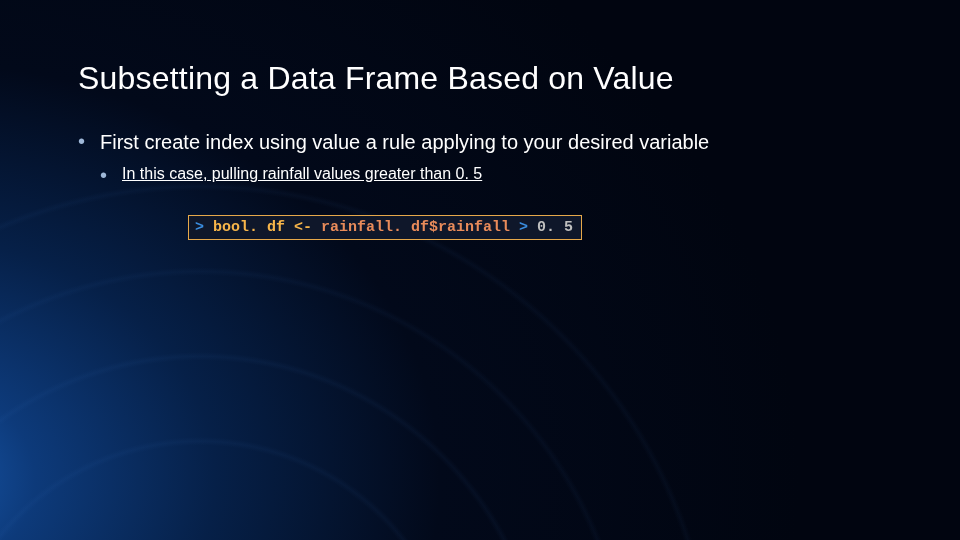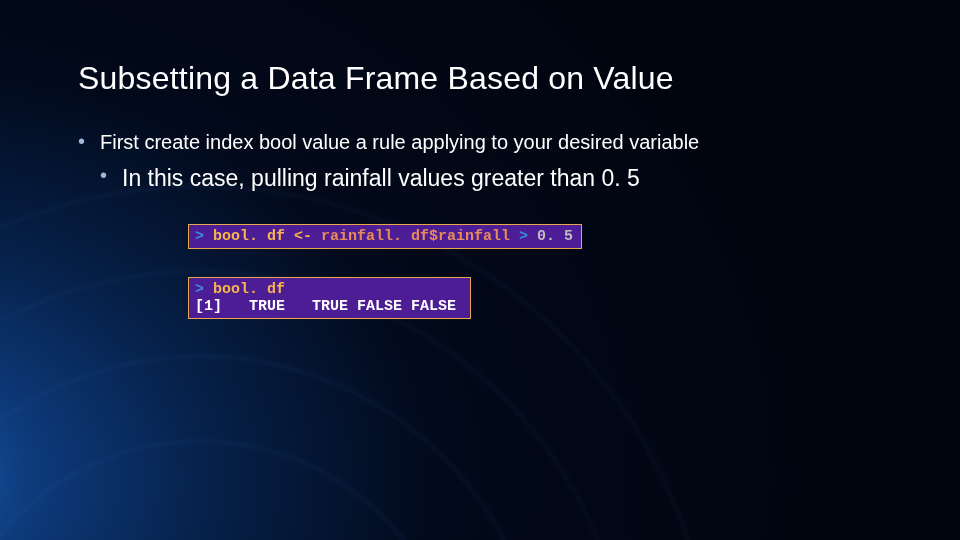--- a/index.html
+++ b/index.html
@@ -24,66 +24,62 @@
     pointer-events: none;
   }
   .slide { position: relative; padding: 60px 60px 0 78px; }
   .title { font-size: 32px; font-weight: 400; letter-spacing: 0.2px; margin-bottom: 34px; }
   .bullets { list-style: none; font-size: 20px; line-height: 1.18; }
   .bullets > li { position: relative; padding-left: 22px; margin-bottom: 26px; }
   .bullets > li::before {
     content: "•"; position: absolute; left: 0; top: -1px; color: #9fb8d8; font-size: 20px;
   }
   .sub { list-style: none; margin-top: 10px; }
-  .sub > li { position: relative; padding-left: 22px; font-size: 23px; }
+  .sub > li { position: relative; padding-left: 22px; font-size: 16px; text-decoration: underline; }
   .sub > li::before {
     content: "•"; position: absolute; left: 0; top: -1px; color: #9fb8d8; font-size: 20px;
   }
   .code-block {
     display: inline-block;
-    background: #4c1d95;
+    background: #0f172a;
     border: 1px solid #e6a84a;
     font-family: "Courier New", monospace;
     font-weight: bold;
     font-size: 15px;
     padding: 3px 8px 3px 6px;
     margin-left: 110px;
     margin-top: 6px;
-    margin-bottom: 0;
+    margin-bottom: 8px;
     white-space: pre;
   }
   .code-block.second { margin-left: 110px; padding: 3px 14px 3px 6px; }
   .c-prompt { color: #3a8de0; }
   .c-assign { color: #f7b54a; }
   .c-op { color: #3a8de0; }
   .c-num { color: #bfbfbf; }
   .c-expr { color: #e88b5a; }
   .c-idx { color: #ffffff; }
   .c-val { color: #ffffff; }
   .code-wrap { margin-bottom: 22px; }
 </style>
 </head>
 <body>
 
 <div class="slide">
   <h1 class="title">Subsetting a Data Frame Based on Value</h1>
 
   <ul class="bullets">
     <li>
-      <span>First create index bool value a rule applying to your desired variable</span>
+      <span>First create index using value a rule applying to your desired variable</span>
       <ul class="sub">
         <li>
           <span>In this case, pulling rainfall values greater than 0. 5</span>
         </li>
       </ul>
     </li>
   </ul>
 
   <div class="code-wrap">
     <div class="code-block"><span class="c-prompt">&gt; </span><span class="c-assign">bool. df</span><span class="c-assign"> &lt;- </span><span class="c-expr">rainfall. df$rainfall</span><span class="c-op"> &gt; </span><span class="c-num">0. 5</span></div>
   </div>
 
 
-  <div class="code-wrap">
-    <div class="code-block second"><span class="c-prompt">&gt; </span><span class="c-assign">bool. df</span>
-<span class="c-idx">[1]</span><span class="c-val">   TRUE   TRUE FALSE FALSE</span></div>
-  </div>
 </div>
 
 </body></html>

